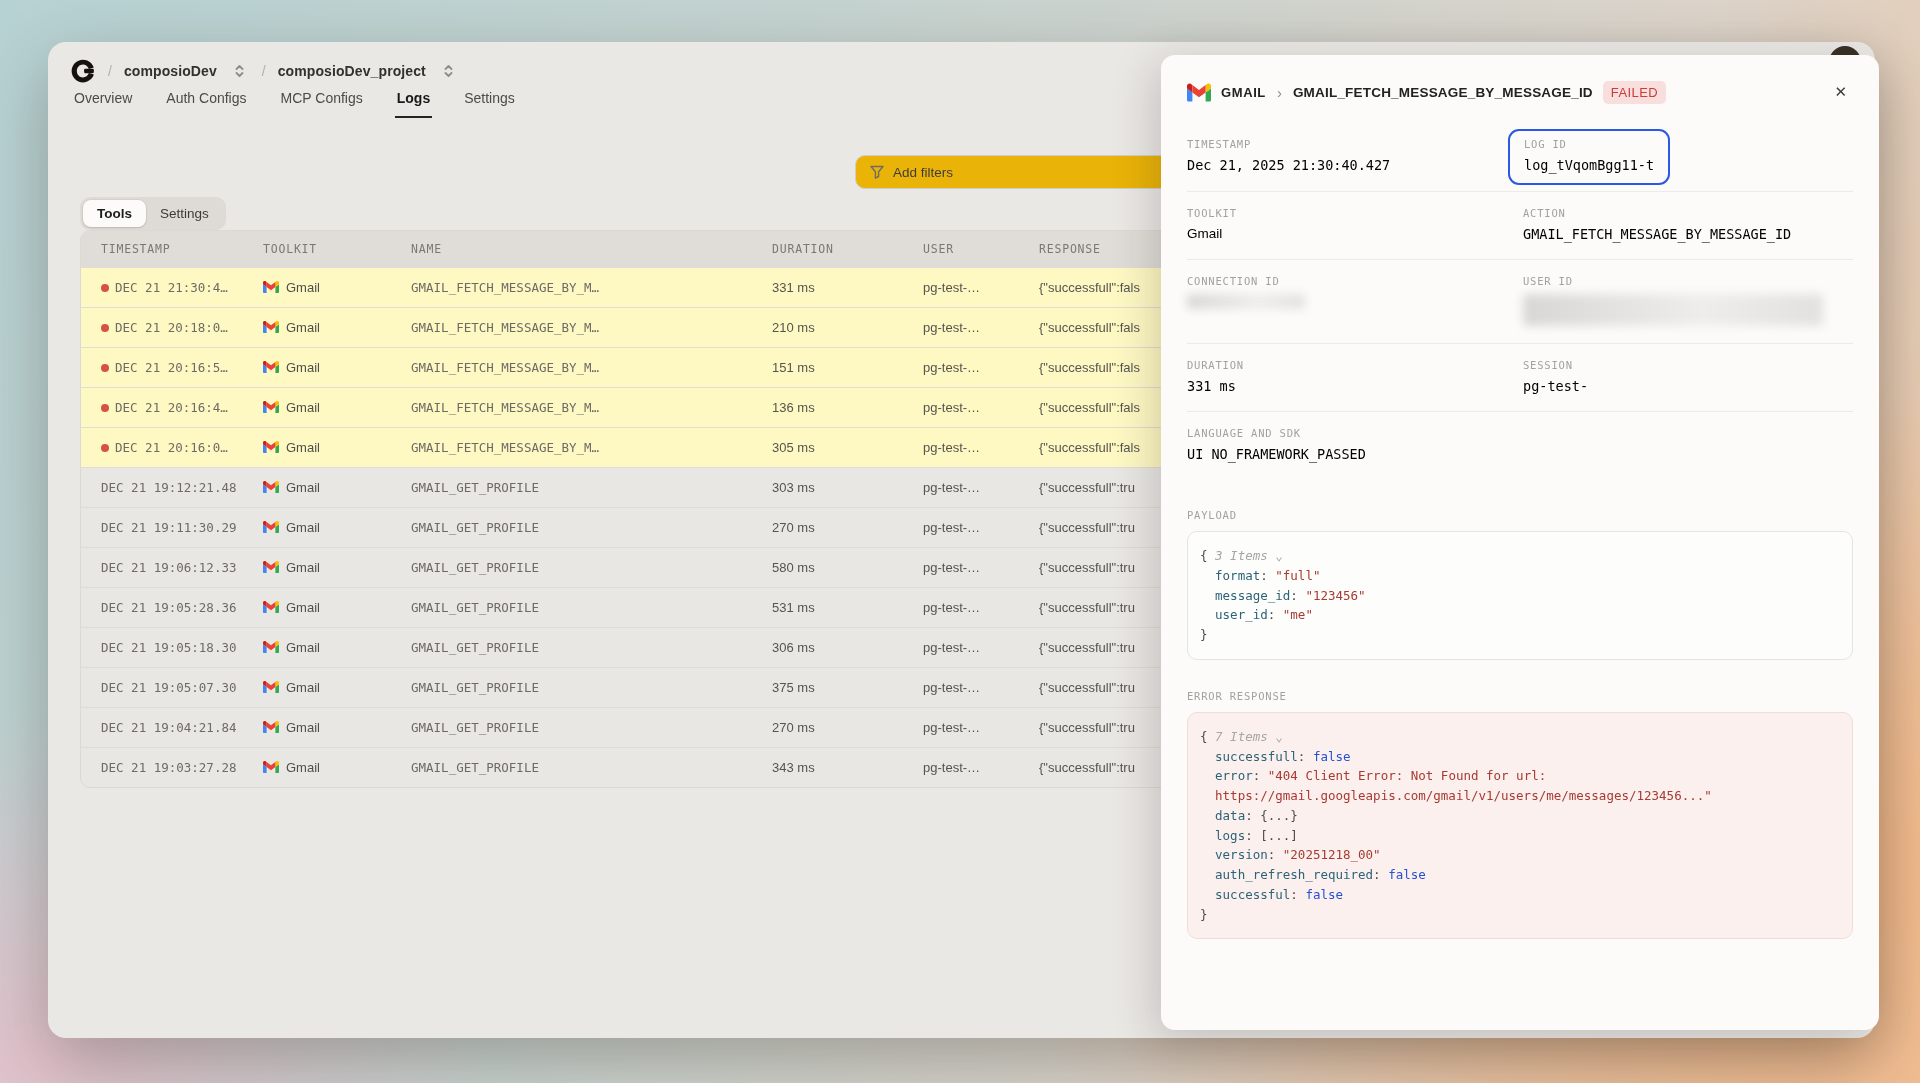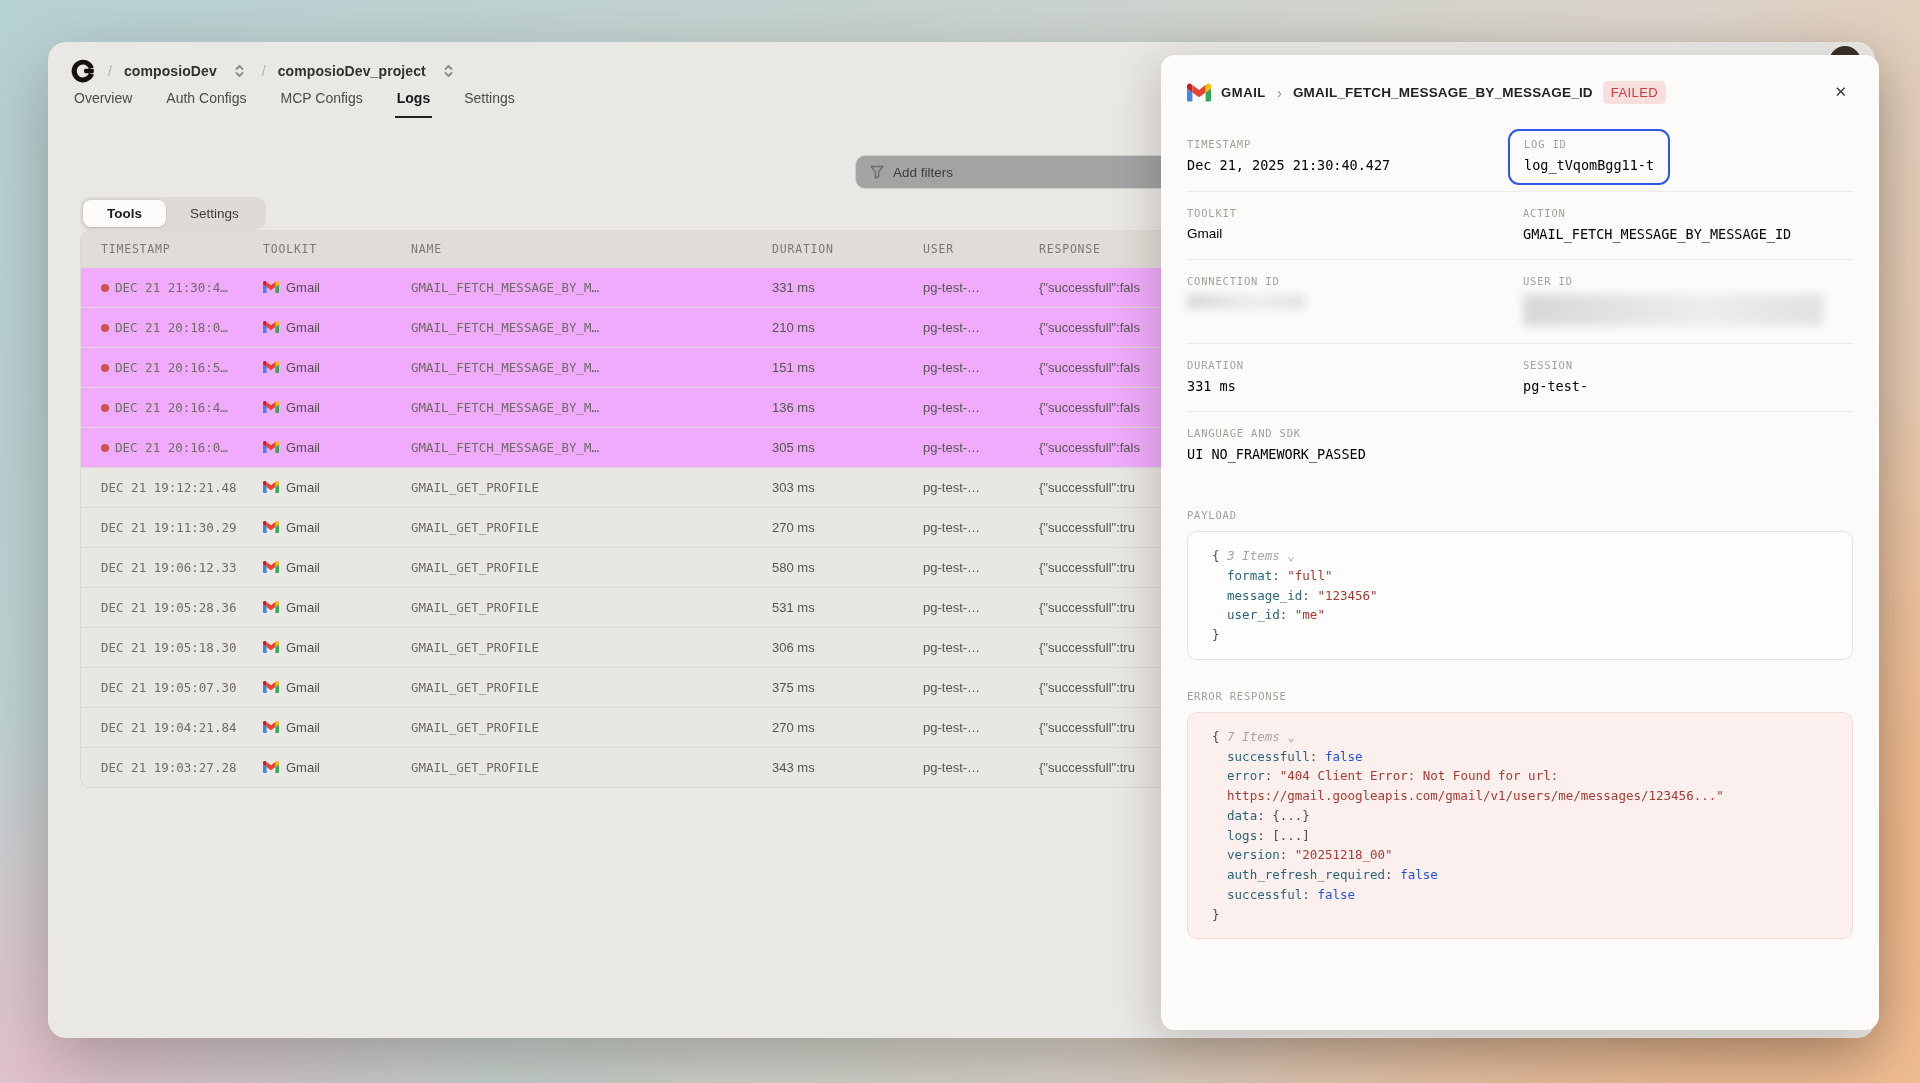--- a/index.html
+++ b/index.html
@@ -30,36 +30,36 @@
   .crumb-select svg { width:13px; height:14px; stroke:#8f8c86; stroke-width:1.8; fill:none; stroke-linecap:round; stroke-linejoin:round; }
 
   
   .tabs { display:flex; gap:30px; padding:0 26px 0 24px; margin-top:2px; position:relative; z-index:2; }
   .tab { font-size:14px; color:#4c4b47; padding:4px 2px 10px; cursor:pointer; }
   .tab.active { color:#191917; font-weight:700; border-bottom:2.5px solid #26241f; }
 
   
   .toolbar { position:absolute; left:32px; top:155px; z-index:1; }
   .segmented { display:inline-flex; background:#deDAd4; background:#dedad5; border-radius:10px; padding:3px; }
-  .seg-btn { font-size:13.5px; padding:6px 24px; border-radius:8px; color:#3c3b38; font-weight:500; cursor:pointer; border:none; background:transparent; font-family:inherit; }
+  .seg-btn { font-size:13.5px; padding:6px 14px; border-radius:8px; color:#3c3b38; font-weight:500; cursor:pointer; border:none; background:transparent; font-family:inherit; }
   .seg-btn.active { background:#fcfbfa; font-weight:700; color:#1d1c1a; box-shadow:0 1px 2px rgba(0,0,0,.12), 0 0 0 1px rgba(0,0,0,.04); }
   .add-filters { position:absolute; left:807px; top:113px; width:330px; height:34px;
     display:flex; align-items:center; gap:9px; padding:12px 14px;
-    border:1px solid #d2cfc9; border-radius:10px; background:#a3a3a3; color:#3e3d3a;
+    border:1px solid #d2cfc9; border-radius:10px; background:#eab308; color:#3e3d3a;
     font-size:13.5px; z-index:1; cursor:pointer; }
   .funnel-svg { width:14px; height:14px; stroke:#6e6c66; stroke-width:1.4; fill:none; stroke-linejoin:round; }
 
   
   .log-table { position:absolute; left:32px; top:188px; width:1280px; z-index:1;
     border-radius:10px; overflow:hidden; border:1px solid #dcd9d3; background:#e9e7e4; }
   .t-head, .t-row { display:grid; grid-template-columns:162px 148px 361px 151px 116px 1fr; align-items:center; padding-left:20px; }
   .t-head { height:36px; background:#e0ddd8; }
   .t-head .hcell { font-family:"DejaVu Sans Mono", monospace; font-size:11.5px; color:#7b7871; letter-spacing:.8px; }
   .t-row { height:40px; border-top:1px solid #dfdcd7; background:transparent; cursor:pointer; }
-  .t-row.failed { background:#f0abfc; }
+  .t-row.failed { background:#fef9c3; }
   .cell-ts { display:flex; align-items:center; gap:6px; font-family:"DejaVu Sans Mono", monospace; font-size:12.5px; color:#6e6b65; }
   .dot { width:8px; height:8px; border-radius:50%; background:#d4504a; flex:0 0 auto; display:none; }
   .t-row.failed .dot { display:block; }
   .cell-toolkit { display:flex; align-items:center; gap:7px; font-size:13px; color:#504f4b; }
   .cell-name { font-family:"DejaVu Sans Mono", monospace; font-size:12.5px; color:#6e6b65; overflow:hidden; white-space:nowrap; }
   .cell-plain { font-size:13px; color:#56544f; white-space:nowrap; overflow:hidden; }
   .gmail-ic { width:16px; height:13px; display:inline-block; flex:0 0 auto; }
 
   
   .panel { position:absolute; top:13px; right:-4px; width:718px; height:975px; z-index:10;
@@ -79,21 +79,21 @@
   .detail-row.no-border { border-bottom:none; }
   .field-label { font-family:"DejaVu Sans Mono", monospace; font-size:10.5px; letter-spacing:.8px; color:#a3a19b; margin-bottom:7px; }
   .field-value { font-family:"DejaVu Sans Mono", monospace; font-size:13.5px; color:#000000; }
   .field-value.sans { font-family:"Liberation Sans", sans-serif; font-size:13.5px; }
   .highlight-box { display:inline-block; border:2px solid #2b58e4; border-radius:11px; padding:7px 14px 10px; margin:-9px 0 -12px -15px; }
   .redacted { border-radius:4px; background:linear-gradient(90deg,#d8d7d5,#eeedeb 60%,#e2e1df); filter:blur(5px); }
   .redacted.small { width:118px; height:15px; margin-top:2px; }
   .redacted.big { width:300px; height:32px; margin-top:2px; }
 
   .section-label { font-family:"DejaVu Sans Mono", monospace; font-size:10.5px; letter-spacing:.8px; color:#a3a19b; padding:0 26px; margin-top:30px; }
-  .code-box { margin:10px 26px 0; border-radius:10px; padding:14px 24px; font-family:"DejaVu Sans Mono", monospace; font-size:12.5px; line-height:1.58; }
+  .code-box { margin:10px 26px 0; border-radius:10px; padding:14px 12px; font-family:"DejaVu Sans Mono", monospace; font-size:12.5px; line-height:1.58; }
   .code-box.payload { background:#fdfdfc; border:1px solid #e6e4e0; }
   .code-box.error { background:#fbf0ed; border:1px solid #f1ddd7; }
   .code-line { white-space:pre; }
   .tok-key { color:#2c6377; }
   .tok-str { color:#a73a32; }
   .tok-bool { color:#2451d6; }
   .tok-brace { color:#4a4a46; }
   .tok-plain { color:#4a4a46; }
   .tok-meta { color:#a9a7a1; font-style:italic; }
 </style>

